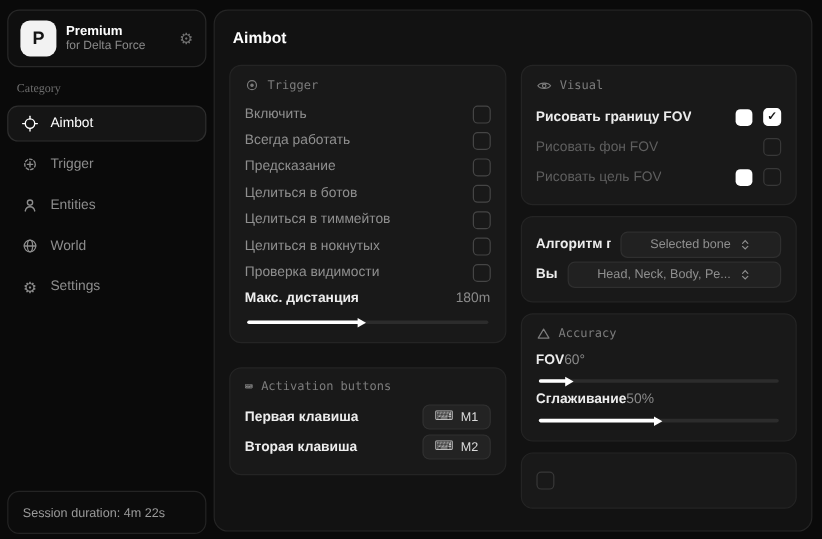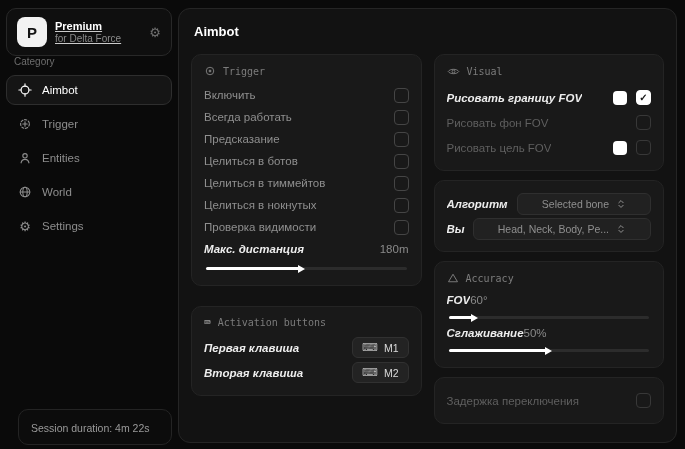--- a/index.html
+++ b/index.html
@@ -6,51 +6,51 @@
   body{width:685px;height:449px;overflow:hidden;background:#070707;
        font-family:"Liberation Sans",sans-serif;}
   .app{position:relative;width:685px;height:449px;background:#0a0a0a;color:#ccc;}
 
   
   .sidebar{position:absolute;left:0;top:0;width:178px;height:100%;box-sizing:border-box;padding:8px 6px;}
   .brand{display:flex;align-items:center;gap:8px;border:1px solid #282828;border-radius:10px;
          padding:8px 10px;height:48px;box-sizing:border-box;background:#0f0f0f;}
   .logo{width:30px;height:30px;border-radius:8px;background:#f2f2f2;color:#141414;
         font-weight:bold;display:flex;align-items:center;justify-content:center;font-size:15px;flex:none;}
-  .brand-text{min-width:0;text-decoration:underline;}
+  .brand-text{min-width:0;}
   .brand-title{color:#fff;font-weight:bold;font-size:11px;}
   .brand-sub{color:#8a8a8a;font-size:10px;margin-top:1px;}
   .brand-gear{margin-left:auto;color:#707070;font-size:13px;cursor:pointer;line-height:1;}
-  .category{color:#6d6d6d;font-size:10px;margin:0 8px 8px;}
+  .category{color:#6d6d6d;font-size:10px;margin:13px 8px 8px;font-family:Liberation Serif, serif;}
   .nav{display:flex;flex-direction:column;gap:4px;}
   .nav-item{display:flex;align-items:center;gap:10px;padding:7px 11px;border-radius:9px;
             color:#8d8d8d;font-size:11.5px;border:1px solid transparent;cursor:pointer;}
   .nav-item.active{color:#fff;background:#151515;border-color:#2e2e2e;}
   .nav-ico{width:14px;height:14px;display:flex;align-items:center;justify-content:center;flex:none;}
   .nav-ico svg{display:block;}
   .gear-glyph{font-size:13px;line-height:1;}
-  .session{position:absolute;left:18px;right:6px;bottom:4px;border:1px solid #242424;border-radius:10px;
+  .session{position:absolute;left:6px;right:6px;bottom:4px;border:1px solid #242424;border-radius:10px;
            padding:12px 12px 10px;color:#9a9a9a;font-size:10.5px;background:#0c0c0c;box-sizing:border-box;}
 
   
   .panel{position:absolute;left:178px;top:8px;right:8px;bottom:6px;background:#121212;
          border:1px solid #252525;border-radius:12px;padding:12px;box-sizing:border-box;overflow:hidden;}
   .page-title{color:#fff;font-size:13px;font-weight:bold;margin:3px 0 0 3px;}
   .columns{display:flex;gap:12px;margin-top:15px;align-items:flex-start;}
   .col{flex:1;display:flex;flex-direction:column;min-width:0;}
   .col-left{gap:20px;}
   .col-right{gap:9px;}
   .card{background:#191919;border:1px solid #242424;border-radius:10px;padding:10px 12px;}
   .card-head{display:flex;align-items:center;gap:7px;color:#7c7c7c;
              font-family:"DejaVu Sans Mono",monospace;font-size:10px;margin-bottom:7px;}
   .card-head svg{display:block;}
   .row{display:flex;align-items:center;justify-content:space-between;height:22px;gap:8px;}
   .row-tall{height:25px;}
   .lbl{color:#8f8f8f;font-size:11.5px;white-space:nowrap;overflow:hidden;text-overflow:clip;}
-  .lbl.bright{color:#ededed;font-weight:bold;font-style:italic;}
+  .lbl.bright{color:#ededed;font-weight:bold;}
   .lbl.dim{color:#5f5f5f;}
   .val{color:#8a8a8a;font-size:11.5px;flex:none;}
 
   .cb{width:15px;height:15px;border:1.5px solid #454545;border-radius:4px;box-sizing:border-box;
       display:flex;align-items:center;justify-content:center;cursor:pointer;flex:none;background:transparent;}
   .cb.dim{border-color:#383838;}
   .cb.checked{background:#fff;border-color:#fff;}
   .check{display:none;font-size:10px;color:#141414;font-weight:bold;line-height:1;}
   .cb.checked .check{display:block;}
   .ctrls{display:flex;align-items:center;gap:9px;flex:none;}
@@ -300,21 +300,20 @@
           </div>
           <div class="slider">
             <div class="fill" style="width: 50%;">
               <div class="thumb"></div>
             </div>
           </div>
         </section>
 
         <section class="card">
           <div class="row row-tall">
-            <span class="lbl dim">Задержка переключения</span>
             <span class="cb dim"></span>
           </div>
 
         </section>
 
       </div>
     </div>
   </main>
 </div>
 

